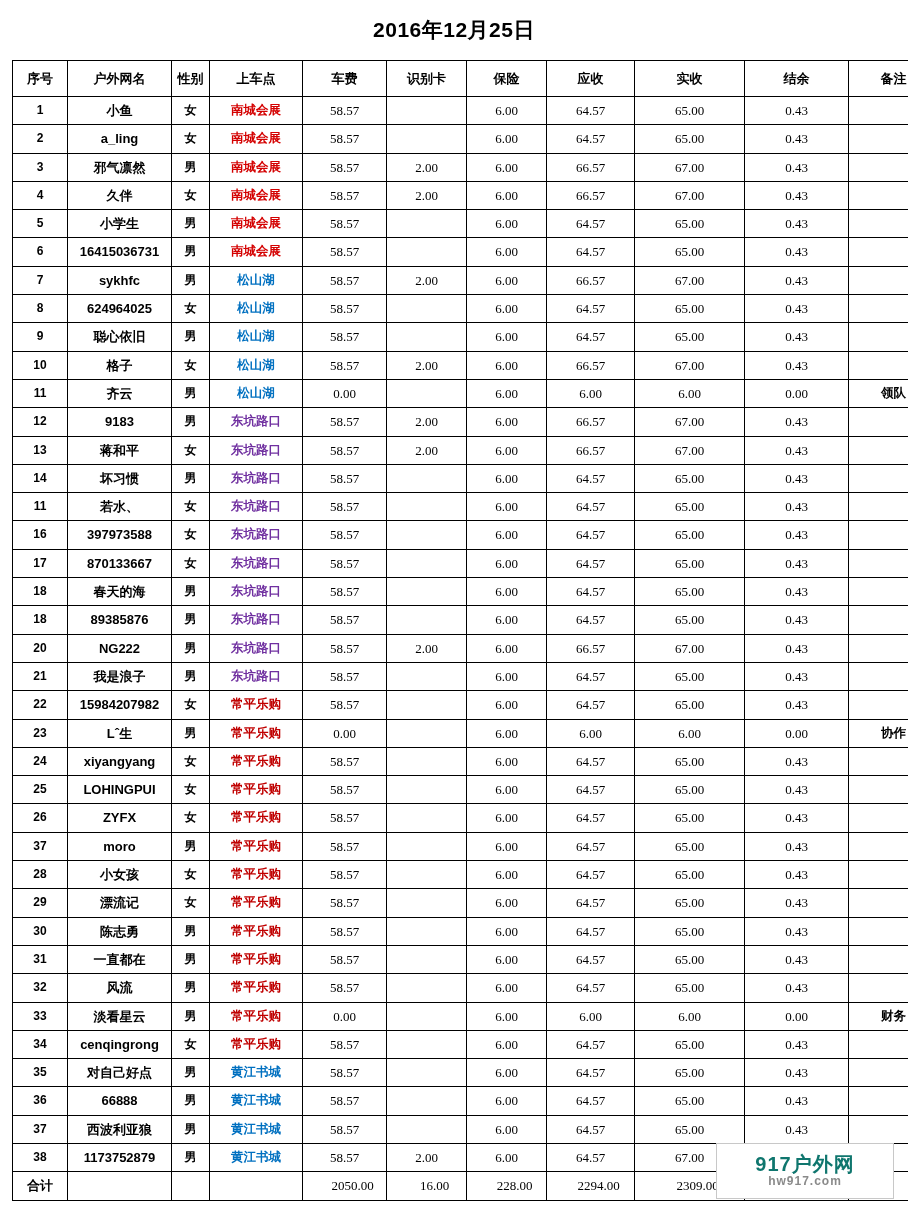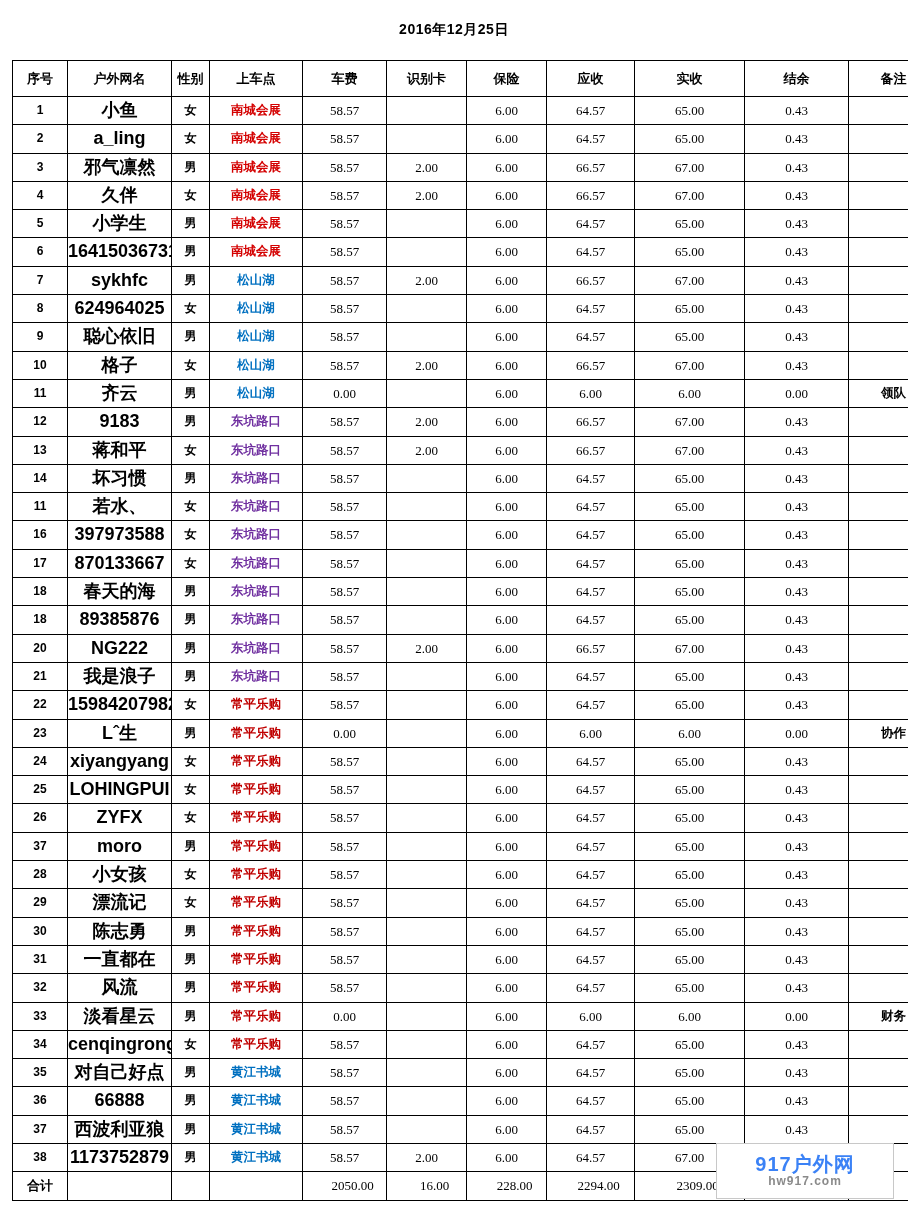--- a/index.html
+++ b/index.html
@@ -26,21 +26,21 @@
   .title-bar {
     height: 60px;
     display: flex;
     align-items: center;
     justify-content: center;
     gap: 46px;
     font-weight: bold;
     font-size: 17px;
     letter-spacing: 0.5px;
   }
-  .title-date { font-size: 14px; }
+  .title-date { font-size: 21px; }
   .title-main { font-size: 17px; }
   
   table.sheet {
     width: 884px;
     border-collapse: collapse;
     table-layout: fixed;
     font-size: 12px;
   }
   table.sheet th, table.sheet td {
     border: 1px solid #000000;
@@ -65,21 +65,21 @@
   col.c-board { width: 93px; }
   col.c-fare  { width: 84px; }
   col.c-card  { width: 80px; }
   col.c-ins   { width: 80px; }
   col.c-due   { width: 88px; }
   col.c-paid  { width: 110px; }
   col.c-bal   { width: 104px; }
   col.c-note  { width: 90px; }
 
   td.idx { font-weight: bold; font-size: 12px; }
-  td.name { font-weight: bold; font-size: 18px; }
+  td.name { font-weight: bold; font-size: 13px; }
   td.sex { font-weight: bold; font-size: 12px; }
   td.board { font-weight: bold; font-size: 12.5px; }
   td.num { font-family: "Liberation Serif", "DejaVu Serif", serif; font-size: 13px; }
   td.note { font-weight: bold; font-size: 12.5px; }
 
   tr.total td { font-weight: bold; }
   tr.total td.num { font-weight: normal; padding-left: 16px; }
   td.total-label { font-weight: bold; font-size: 13px; }
   
   .watermark {
@@ -92,21 +92,21 @@
     border: 1px solid #c8c8c8;
     display: flex;
     flex-direction: column;
     align-items: center;
     justify-content: center;
     line-height: 1.05;
   }
   .watermark .wm-top {
     font-size: 20px;
     font-weight: bold;
-    color: #3b82f6;
+    color: #0f766e;
     letter-spacing: 1px;
   }
   .watermark .wm-bottom {
     font-size: 12px;
     font-weight: bold;
     color: #8a8a8a;
     letter-spacing: 1px;
   }
 </style>
 </head>

